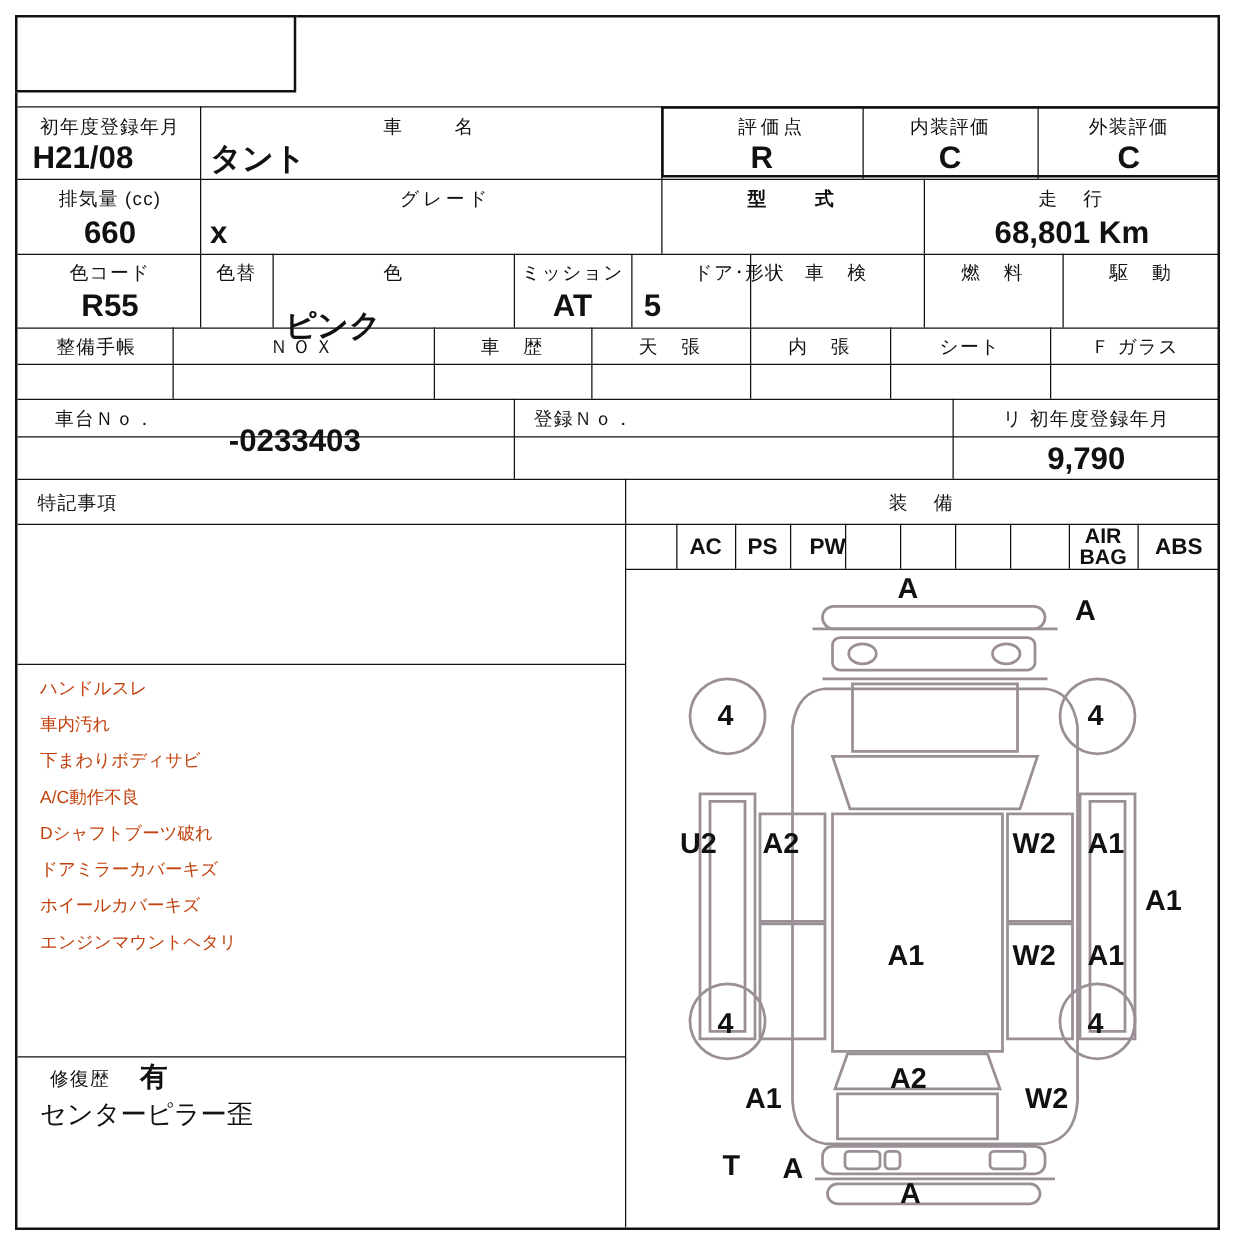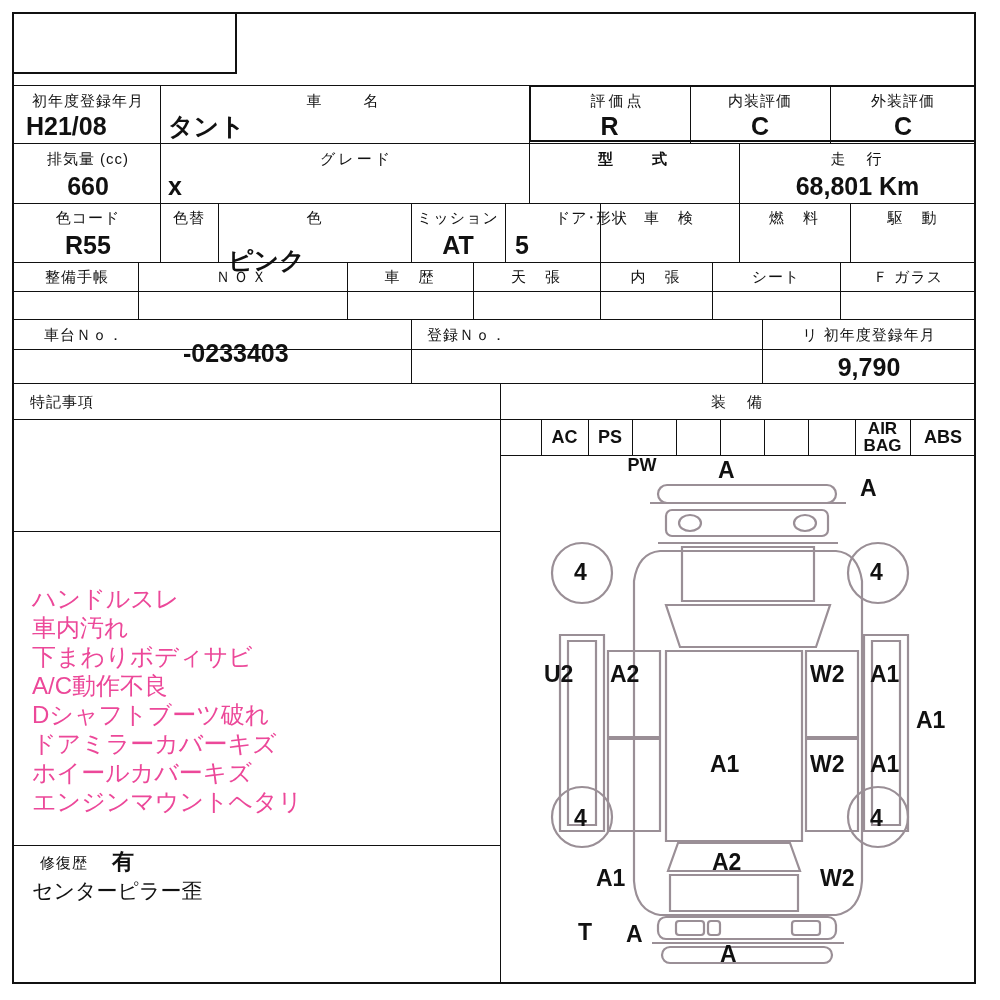--- a/index.html
+++ b/index.html
@@ -26,21 +26,21 @@
   #evalbox{left:529px;top:85px;width:447px;height:57px;border:2px solid #111;z-index:4;}
 
   .vline{position:absolute;background:#111;width:1px;}
   .hline{position:absolute;background:#111;height:1px;}
 
   
   #diagram{position:absolute;left:500px;top:455px;width:476px;height:529px;}
   #diagram svg{display:block;}
   .dlabel{position:absolute;font-size:23px;font-weight:bold;color:#111;}
 
-  .notes{position:absolute;left:32px;top:536px;width:460px;font-size:24px;line-height:29px;color:#ec4899;margin-top:48px;}
+  .notes{position:absolute;left:32px;top:536px;width:460px;font-size:14px;line-height:29px;color:#c2410c;}
   .notes div{white-space:nowrap;}
 
   .equipcell{position:absolute;box-sizing:border-box;display:flex;align-items:center;justify-content:center;font-size:18px;font-weight:bold;}
 </style>
 </head>
 <body>
 
 <div class="sheet">
 
   <div class="box" id="frame"></div>
@@ -195,21 +195,21 @@
   <div class="vline" style="left:632px;top:419px;height:36px;"></div>
   <div class="vline" style="left:676px;top:419px;height:36px;"></div>
   <div class="vline" style="left:720px;top:419px;height:36px;"></div>
   <div class="vline" style="left:764px;top:419px;height:36px;"></div>
   <div class="vline" style="left:808px;top:419px;height:36px;"></div>
   <div class="vline" style="left:855px;top:419px;height:36px;"></div>
   <div class="vline" style="left:910px;top:419px;height:36px;"></div>
 
   <div class="equipcell" style="left:541px;top:419px;width:47px;height:36px;">AC</div>
   <div class="equipcell" style="left:588px;top:419px;width:44px;height:36px;">PS</div>
-  <div class="equipcell" style="left:620px;top:419px;width:44px;height:36px;margin-top:28px;">PW</div>
+  <div class="equipcell" style="left:640px;top:419px;width:44px;height:36px;">PW</div>
   <div class="equipcell" style="left:676px;top:419px;width:44px;height:36px;"></div>
   <div class="equipcell" style="left:720px;top:419px;width:44px;height:36px;"></div>
   <div class="equipcell" style="left:764px;top:419px;width:44px;height:36px;"></div>
   <div class="equipcell" style="left:855px;top:419px;width:55px;height:36px;line-height:17px;text-align:center;font-size:17px;white-space:pre-line;">AIR
 BAG</div>
   <div class="equipcell" style="left:910px;top:419px;width:66px;height:36px;">ABS</div>
 
   <div id="diagram">
     <svg width="476" height="529" viewBox="0 0 476 529" xmlns="http://www.w3.org/2000/svg">
       <g fill="none" stroke="#9a8f96" stroke-width="2.2">

